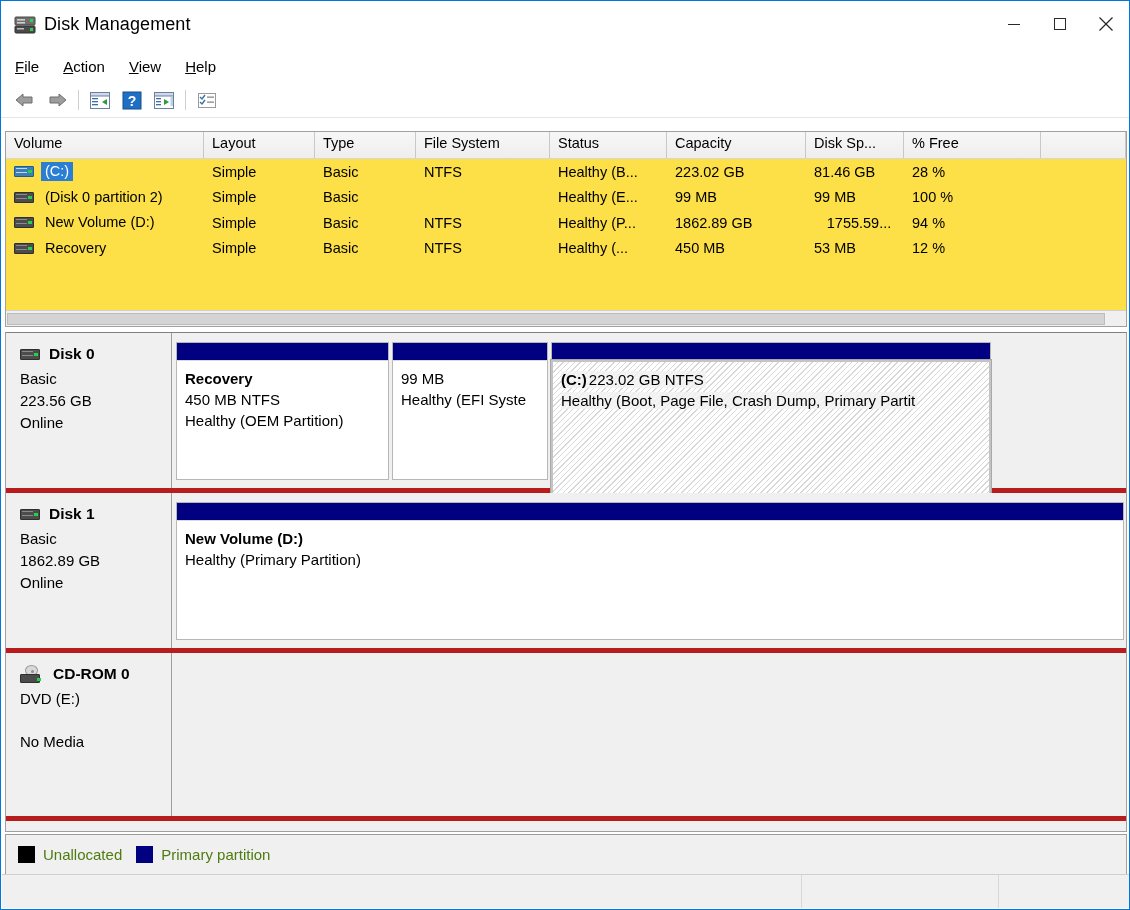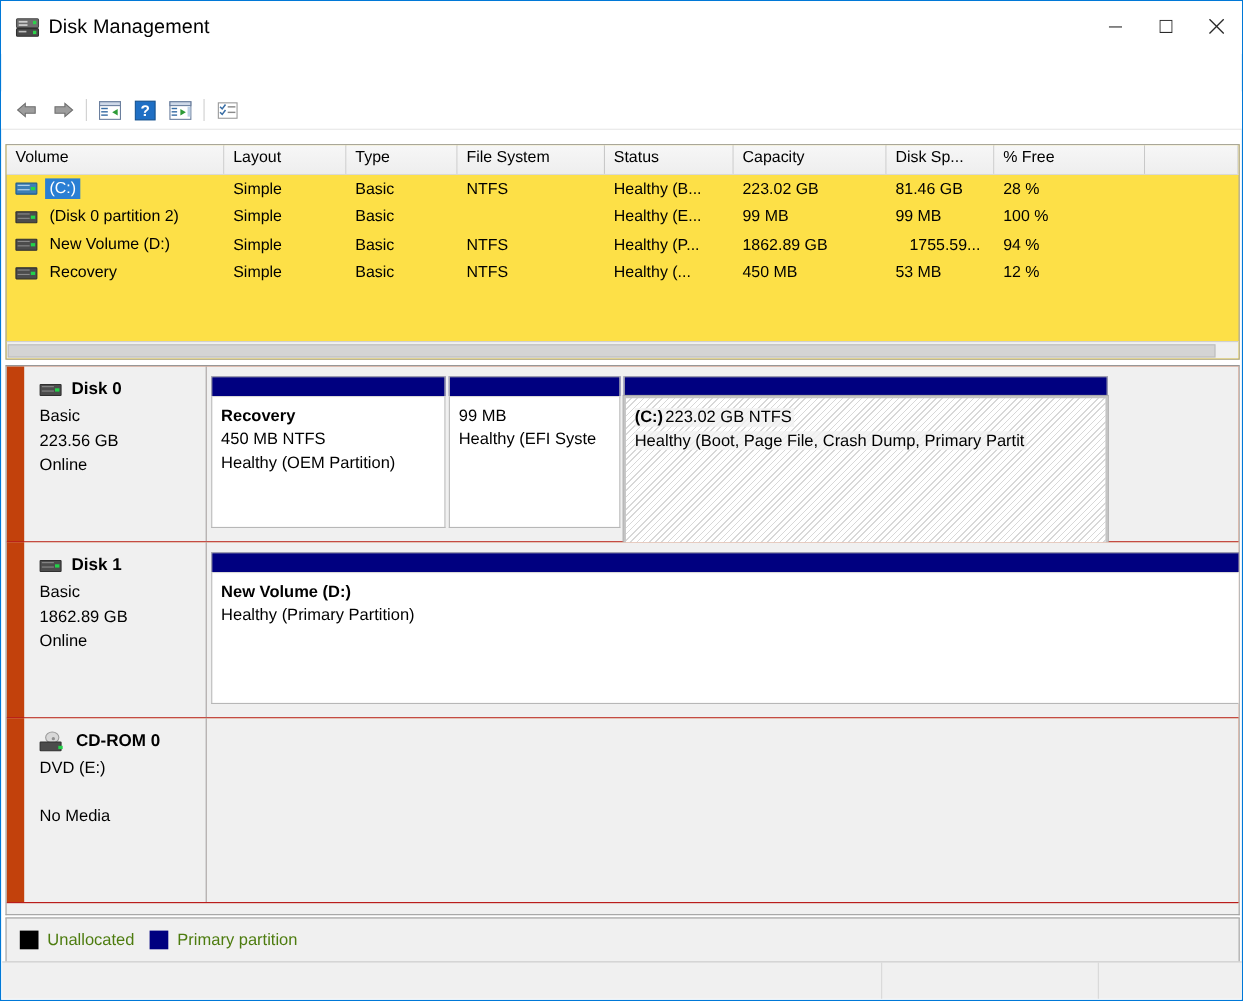--- a/index.html
+++ b/index.html
@@ -159,24 +159,23 @@
     width: 1122px; height: 500px;
     background: #f0f0f0;
     border: 1px solid #a0a0a0;
     border-top: 1px solid #808080;
     box-sizing: border-box;
     overflow: hidden;
   }
   .diskrow {
     position: relative;
     display: flex;
-    border-bottom: 1px solid #b91c1c;
-    box-sizing: border-box;
-    background: #c2410c;
-    padding-left: 16px;
+    border-bottom: 5px solid #b91c1c;
+    box-sizing: border-box;
+    background: #7dd3fc;
   }
   .diskinfo {
     width: 166px; flex: 0 0 166px;
     box-sizing: border-box;
     padding: 10px 0 0 14px;
     background: #f0f0f0;
     border-right: 1px solid #9d9d9d;
     position: relative;
   }
   .diskinfo .dtitle {
@@ -325,20 +324,26 @@
       </div>
       <div class="winbtn">
         <svg width="14" height="14" viewBox="0 0 14 14">
           <line x1="0.5" y1="0.5" x2="13.5" y2="13.5" stroke="#2a2a2a" stroke-width="1.2"></line>
           <line x1="13.5" y1="0.5" x2="0.5" y2="13.5" stroke="#2a2a2a" stroke-width="1.2"></line>
         </svg>
       </div>
     </div>
   </div>
 
+  <div class="menubar">
+    <span class="menuitem"><u>F</u><span>ile</span></span>
+    <span class="menuitem"><u>A</u><span>ction</span></span>
+    <span class="menuitem"><u>V</u><span>iew</span></span>
+    <span class="menuitem"><u>H</u><span>elp</span></span>
+  </div>
 
   <div class="toolbar">
     <div class="tbtn">
       <svg width="22" height="18" viewBox="0 0 22 18">
         <path d="M9 3 L2 9 L9 15 L9 12 L18 12 L18 6 L9 6 Z" fill="#9d9d9d" stroke="#6e6e6e" stroke-width="1"></path>
       </svg>
     </div>
     <div class="tbtn">
       <svg width="22" height="18" viewBox="0 0 22 18">
         <path d="M13 3 L20 9 L13 15 L13 12 L4 12 L4 6 L13 6 Z" fill="#9d9d9d" stroke="#6e6e6e" stroke-width="1"></path>

